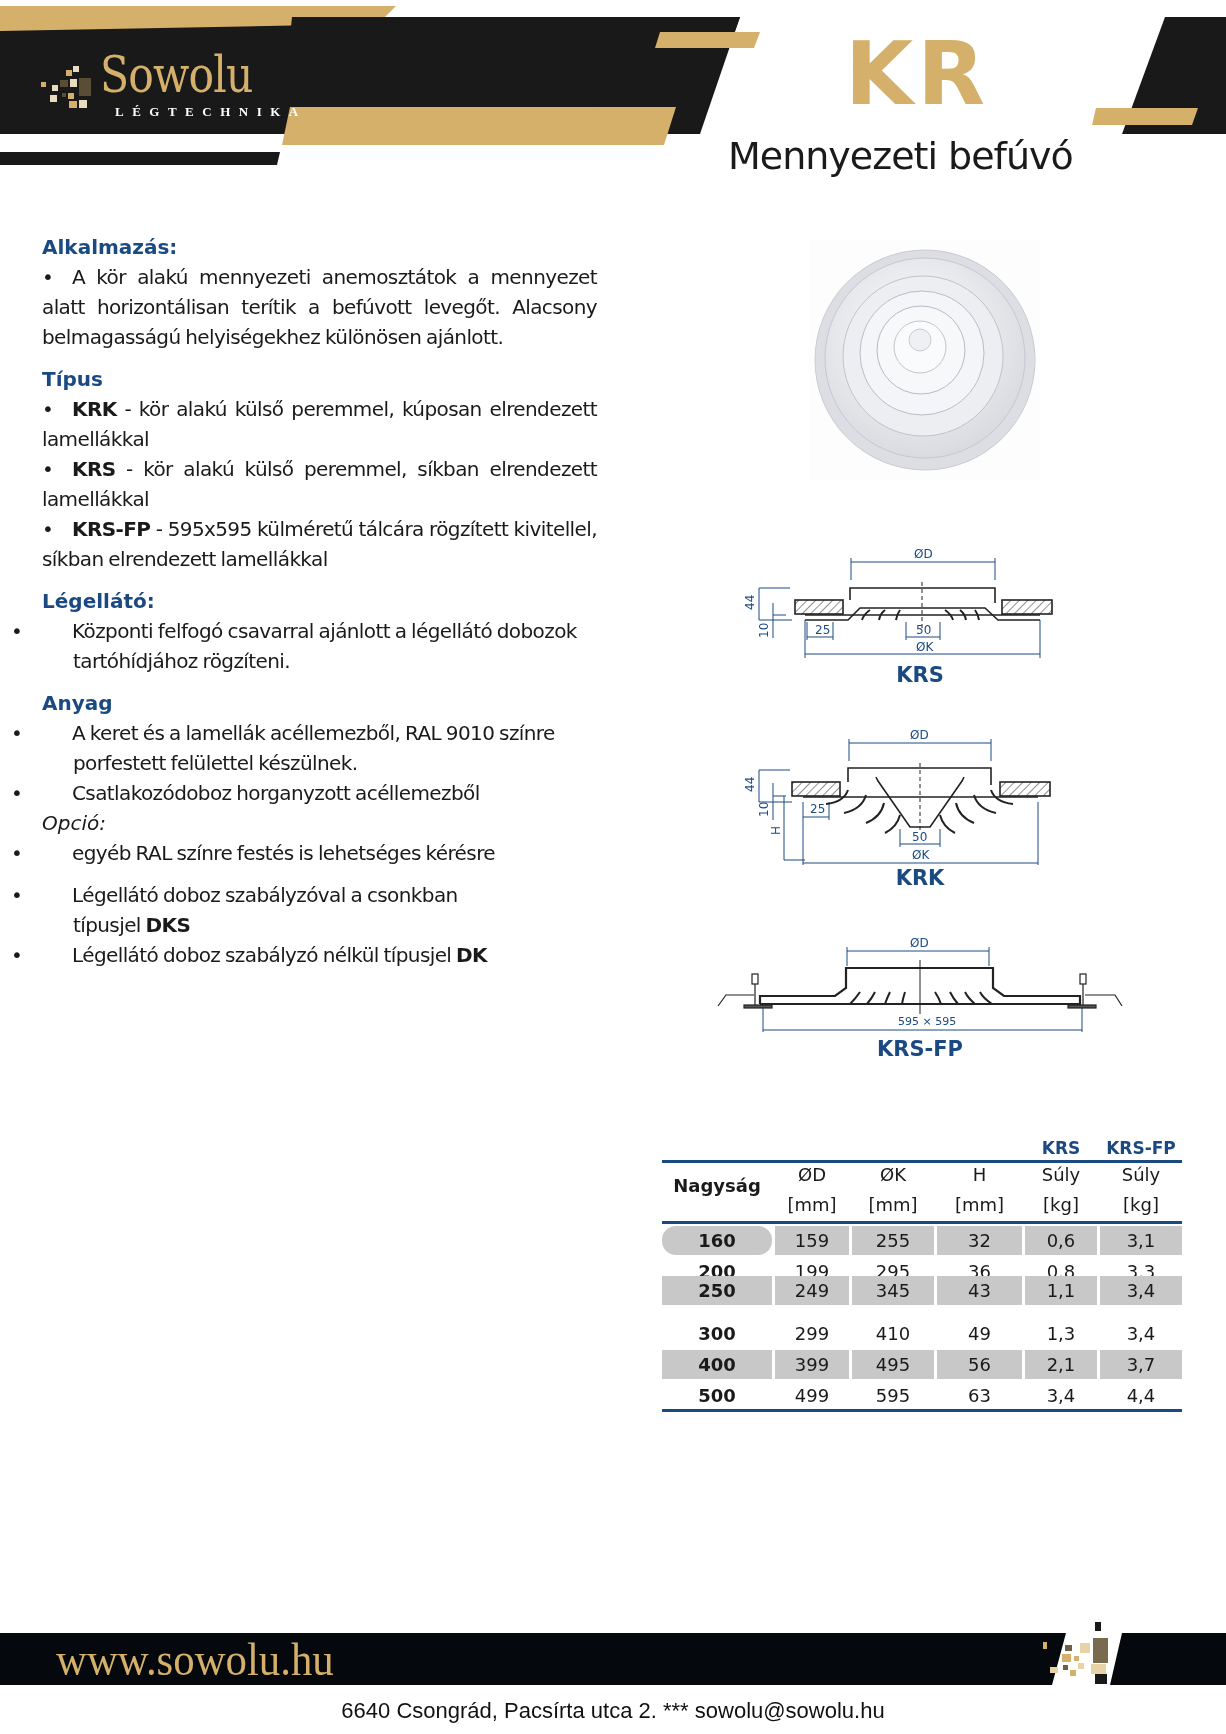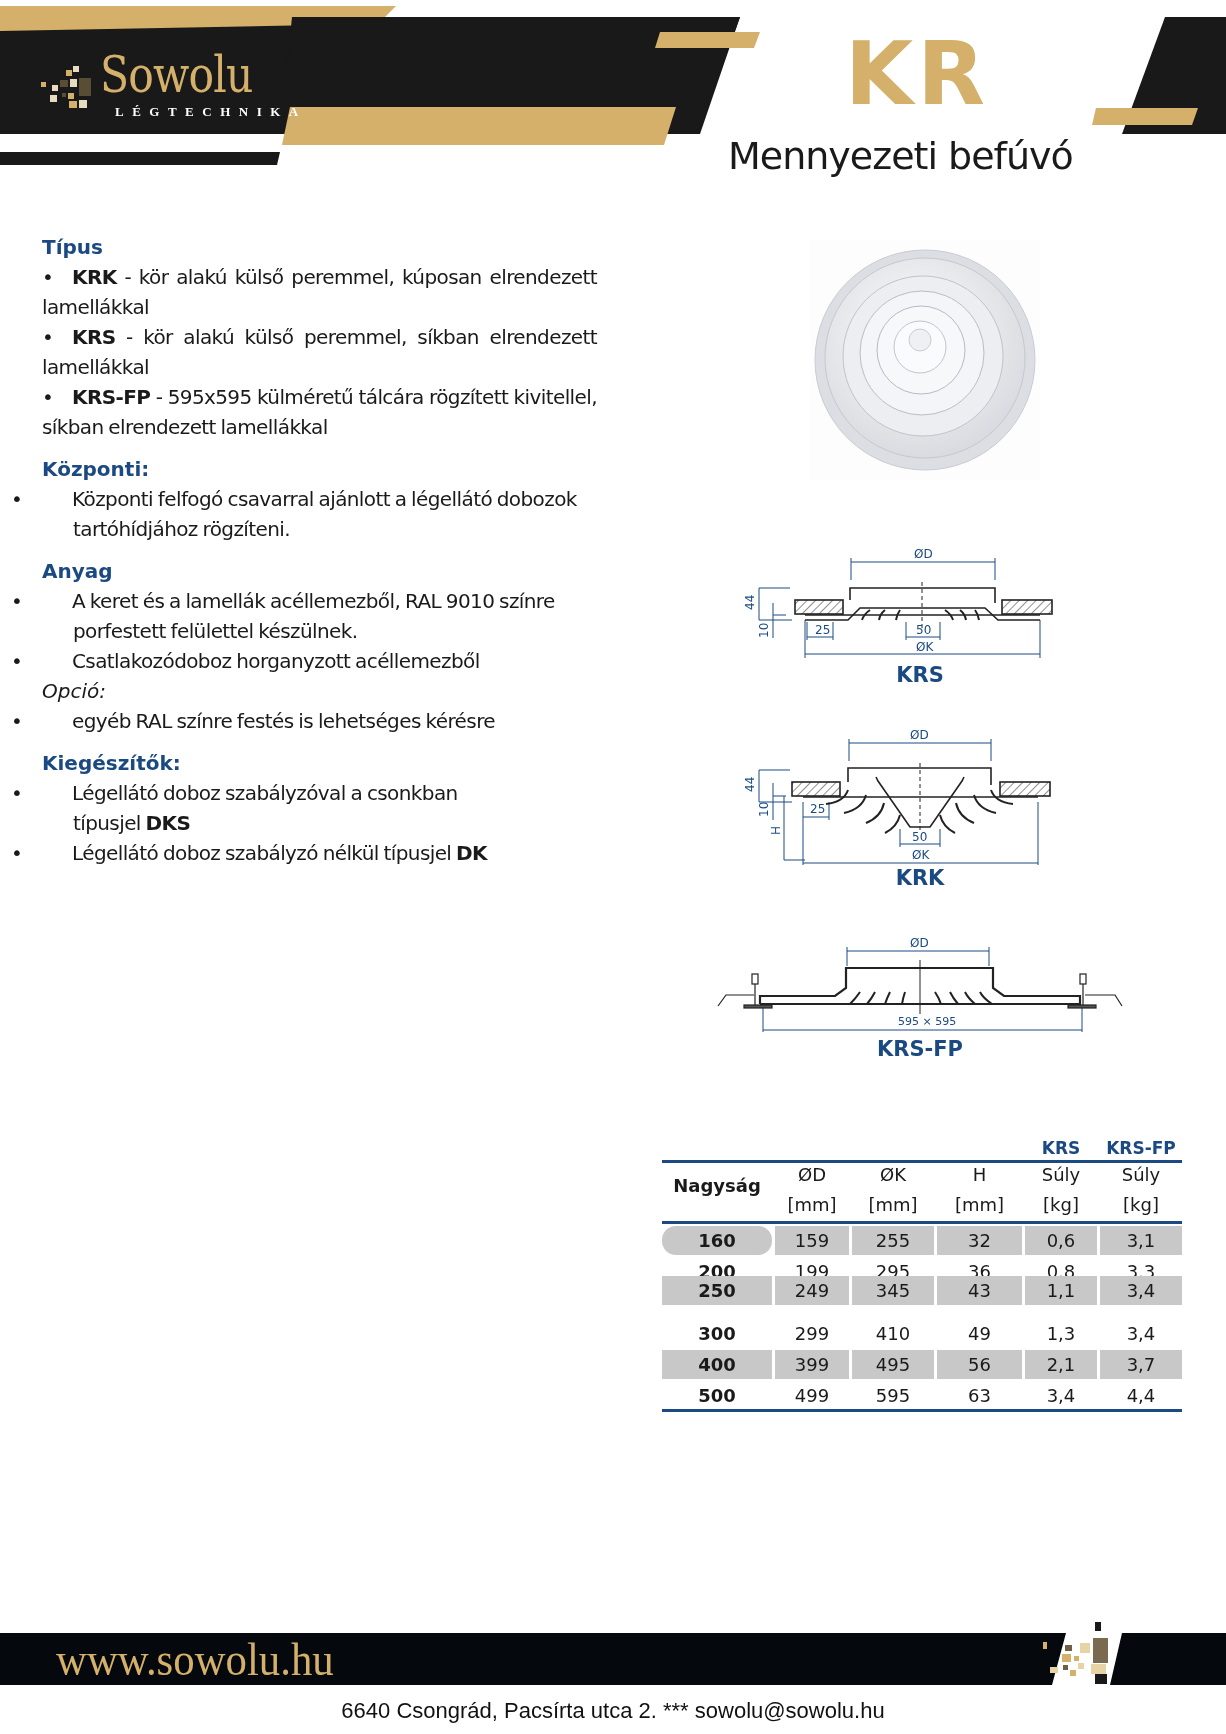--- a/index.html
+++ b/index.html
@@ -78,38 +78,41 @@
   <div class="logo-sq" style="left:79px;top:100px;width:8px;height:8px;background:#e8dcc0;"></div>
   <div class="logo-word">Sowolu</div>
   <div class="logo-sub">LÉGTECHNIKA</div>
 </div>
 
 <div class="kr-title">KR</div>
 <div class="kr-sub">Mennyezeti befúvó</div>
 
 <div class="left-col">
   <div class="sec">
+    <div class="sec-title">Alkalmazás:</div>
+    <div class="item justify tight"><span class="bullet">•</span><span>A kör alakú mennyezeti anemosztátok a mennyezet alatt horizontálisan terítik a befúvott levegőt. Alacsony belmagasságú helyiségekhez különösen ajánlott.</span></div>
+  </div>
+  <div class="sec">
     <div class="sec-title">Típus</div>
     <div class="item justify tight"><span class="bullet">•</span><b>KRK</b><span> - kör alakú külső peremmel, kúposan elrendezett lamellákkal</span></div>
     <div class="item justify tight"><span class="bullet">•</span><b>KRS</b><span> - kör alakú külső peremmel, síkban elrendezett lamellákkal</span></div>
     <div class="item justify tight"><span class="bullet">•</span><b>KRS-FP</b><span> - 595x595 külméretű tálcára rögzített kivitellel, síkban elrendezett lamellákkal</span></div>
   </div>
   <div class="sec">
-    <div class="sec-title">Központi:</div>
+    <div class="sec-title">Légellátó:</div>
     <div class="item hang tight"><span class="bullet">•</span><span>Központi felfogó csavarral ajánlott a légellátó dobozok tartóhídjához rögzíteni.</span></div>
   </div>
   <div class="sec">
     <div class="sec-title">Anyag</div>
     <div class="item hang tight"><span class="bullet">•</span><span>A keret és a lamellák acéllemezből, RAL 9010 színre porfestett felülettel készülnek.</span></div>
     <div class="item hang tight"><span class="bullet">•</span><span>Csatlakozódoboz horganyzott acéllemezből</span></div>
     <div class="italic">Opció:</div>
     <div class="item hang tight"><span class="bullet">•</span><span>egyéb RAL színre festés is lehetséges kérésre</span></div>
   </div>
   <div class="sec">
-    <div class="sec-title">Kiegészítők:</div>
     <div class="item hang tight" style="padding-right:110px;"><span class="bullet">•</span><span>Légellátó doboz szabályzóval a csonkban típusjel </span><b>DKS</b></div>
     <div class="item hang tight"><span class="bullet">•</span><span>Légellátó doboz szabályzó nélkül típusjel </span><b>DK</b></div>
   </div>
 </div>
 
 <svg class="photo" viewBox="0 0 230 240">
   <defs>
     <radialGradient id="g1" cx="45%" cy="40%" r="60%">
       <stop offset="0%" stop-color="#ffffff"></stop>
       <stop offset="100%" stop-color="#d9dbe0"></stop>

